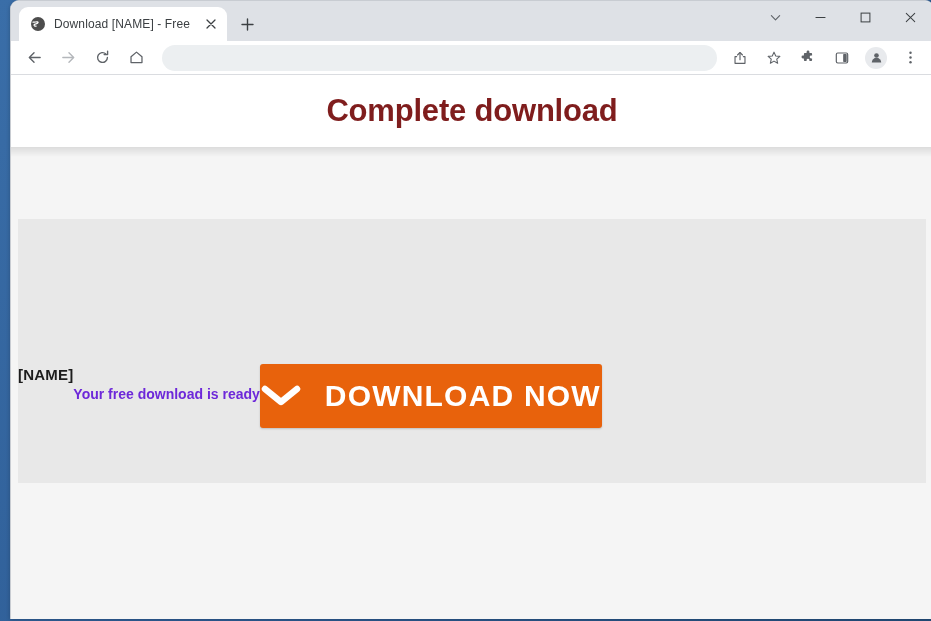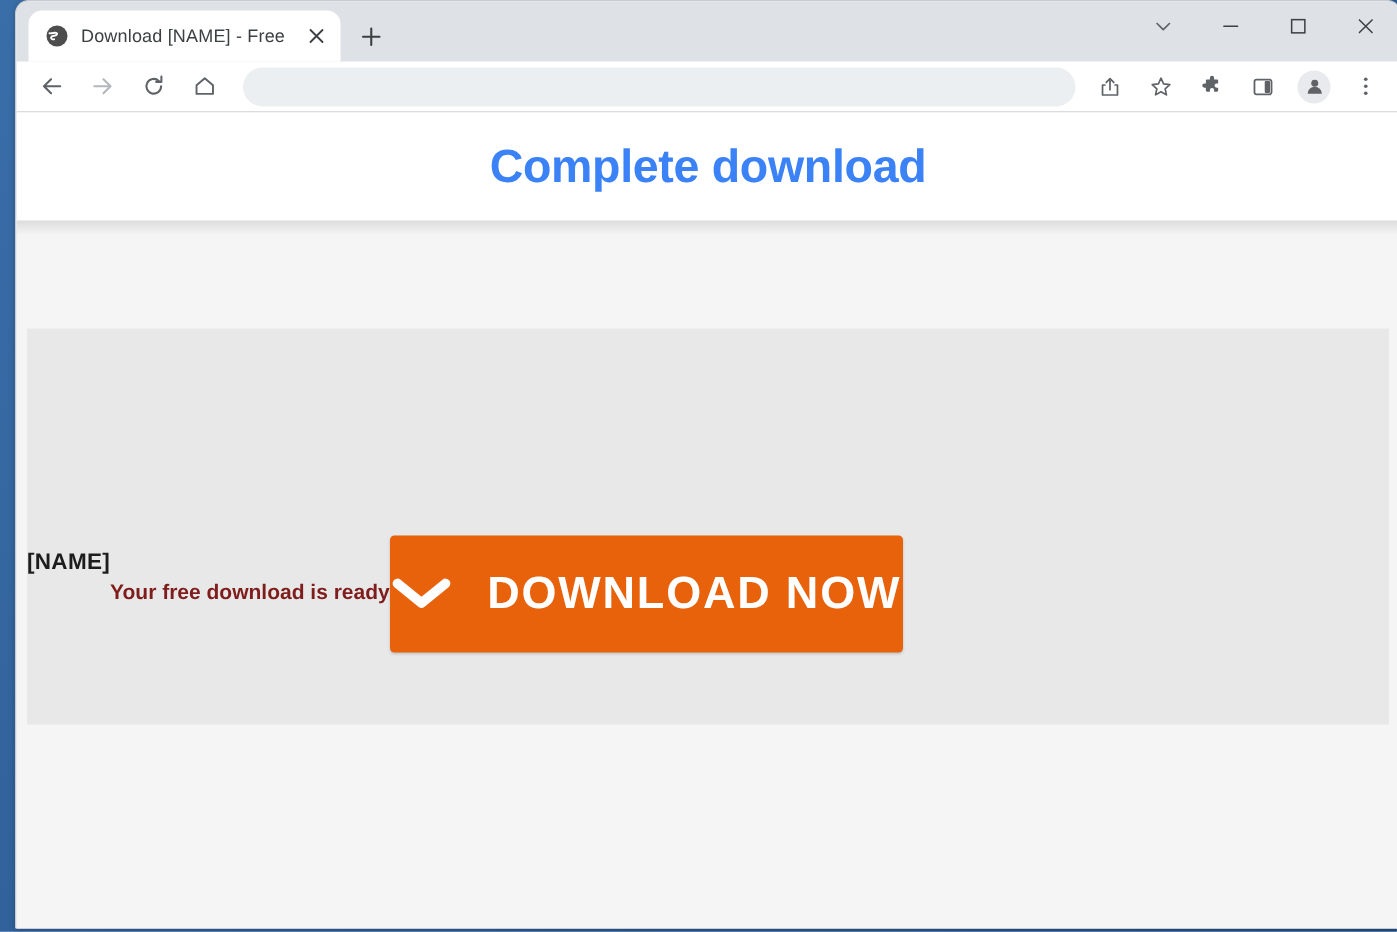--- a/index.html
+++ b/index.html
@@ -180,21 +180,21 @@
     height: 72px;
     background: #ffffff;
     display: flex;
     align-items: center;
     justify-content: center;
   }
   .page-header h1 {
     margin: 0;
     font-size: 31px;
     font-weight: bold;
-    color: #3b82f6;
+    color: #7f1d1d;
     letter-spacing: -0.2px;
   }
   .header-shadow {
     height: 10px;
     background: linear-gradient(to bottom, rgba(0,0,0,0.10), rgba(0,0,0,0));
   }
 
   .page-body {
     background: #f5f5f5;
     padding-top: 62px;
@@ -214,28 +214,28 @@
   .card-title {
     font-size: 15px;
     font-weight: bold;
     color: #1d1d1d;
     margin: 0;
     letter-spacing: 0.2px;
   }
   .card-sub {
     font-size: 14px;
     font-weight: bold;
-    color: #7f1d1d;
+    color: #6d28d9;
     margin: 39px 0 0 0;
   }
 
   .dl-button {
     margin-top: 43px;
     width: 342px;
-    height: 78px;
+    height: 64px;
     background: #e8620c;
     border: none;
     border-radius: 3px;
     display: flex;
     align-items: center;
     justify-content: center;
     gap: 24px;
     box-shadow: 0 1px 2px rgba(0,0,0,0.18);
     cursor: pointer;
     padding: 0;

